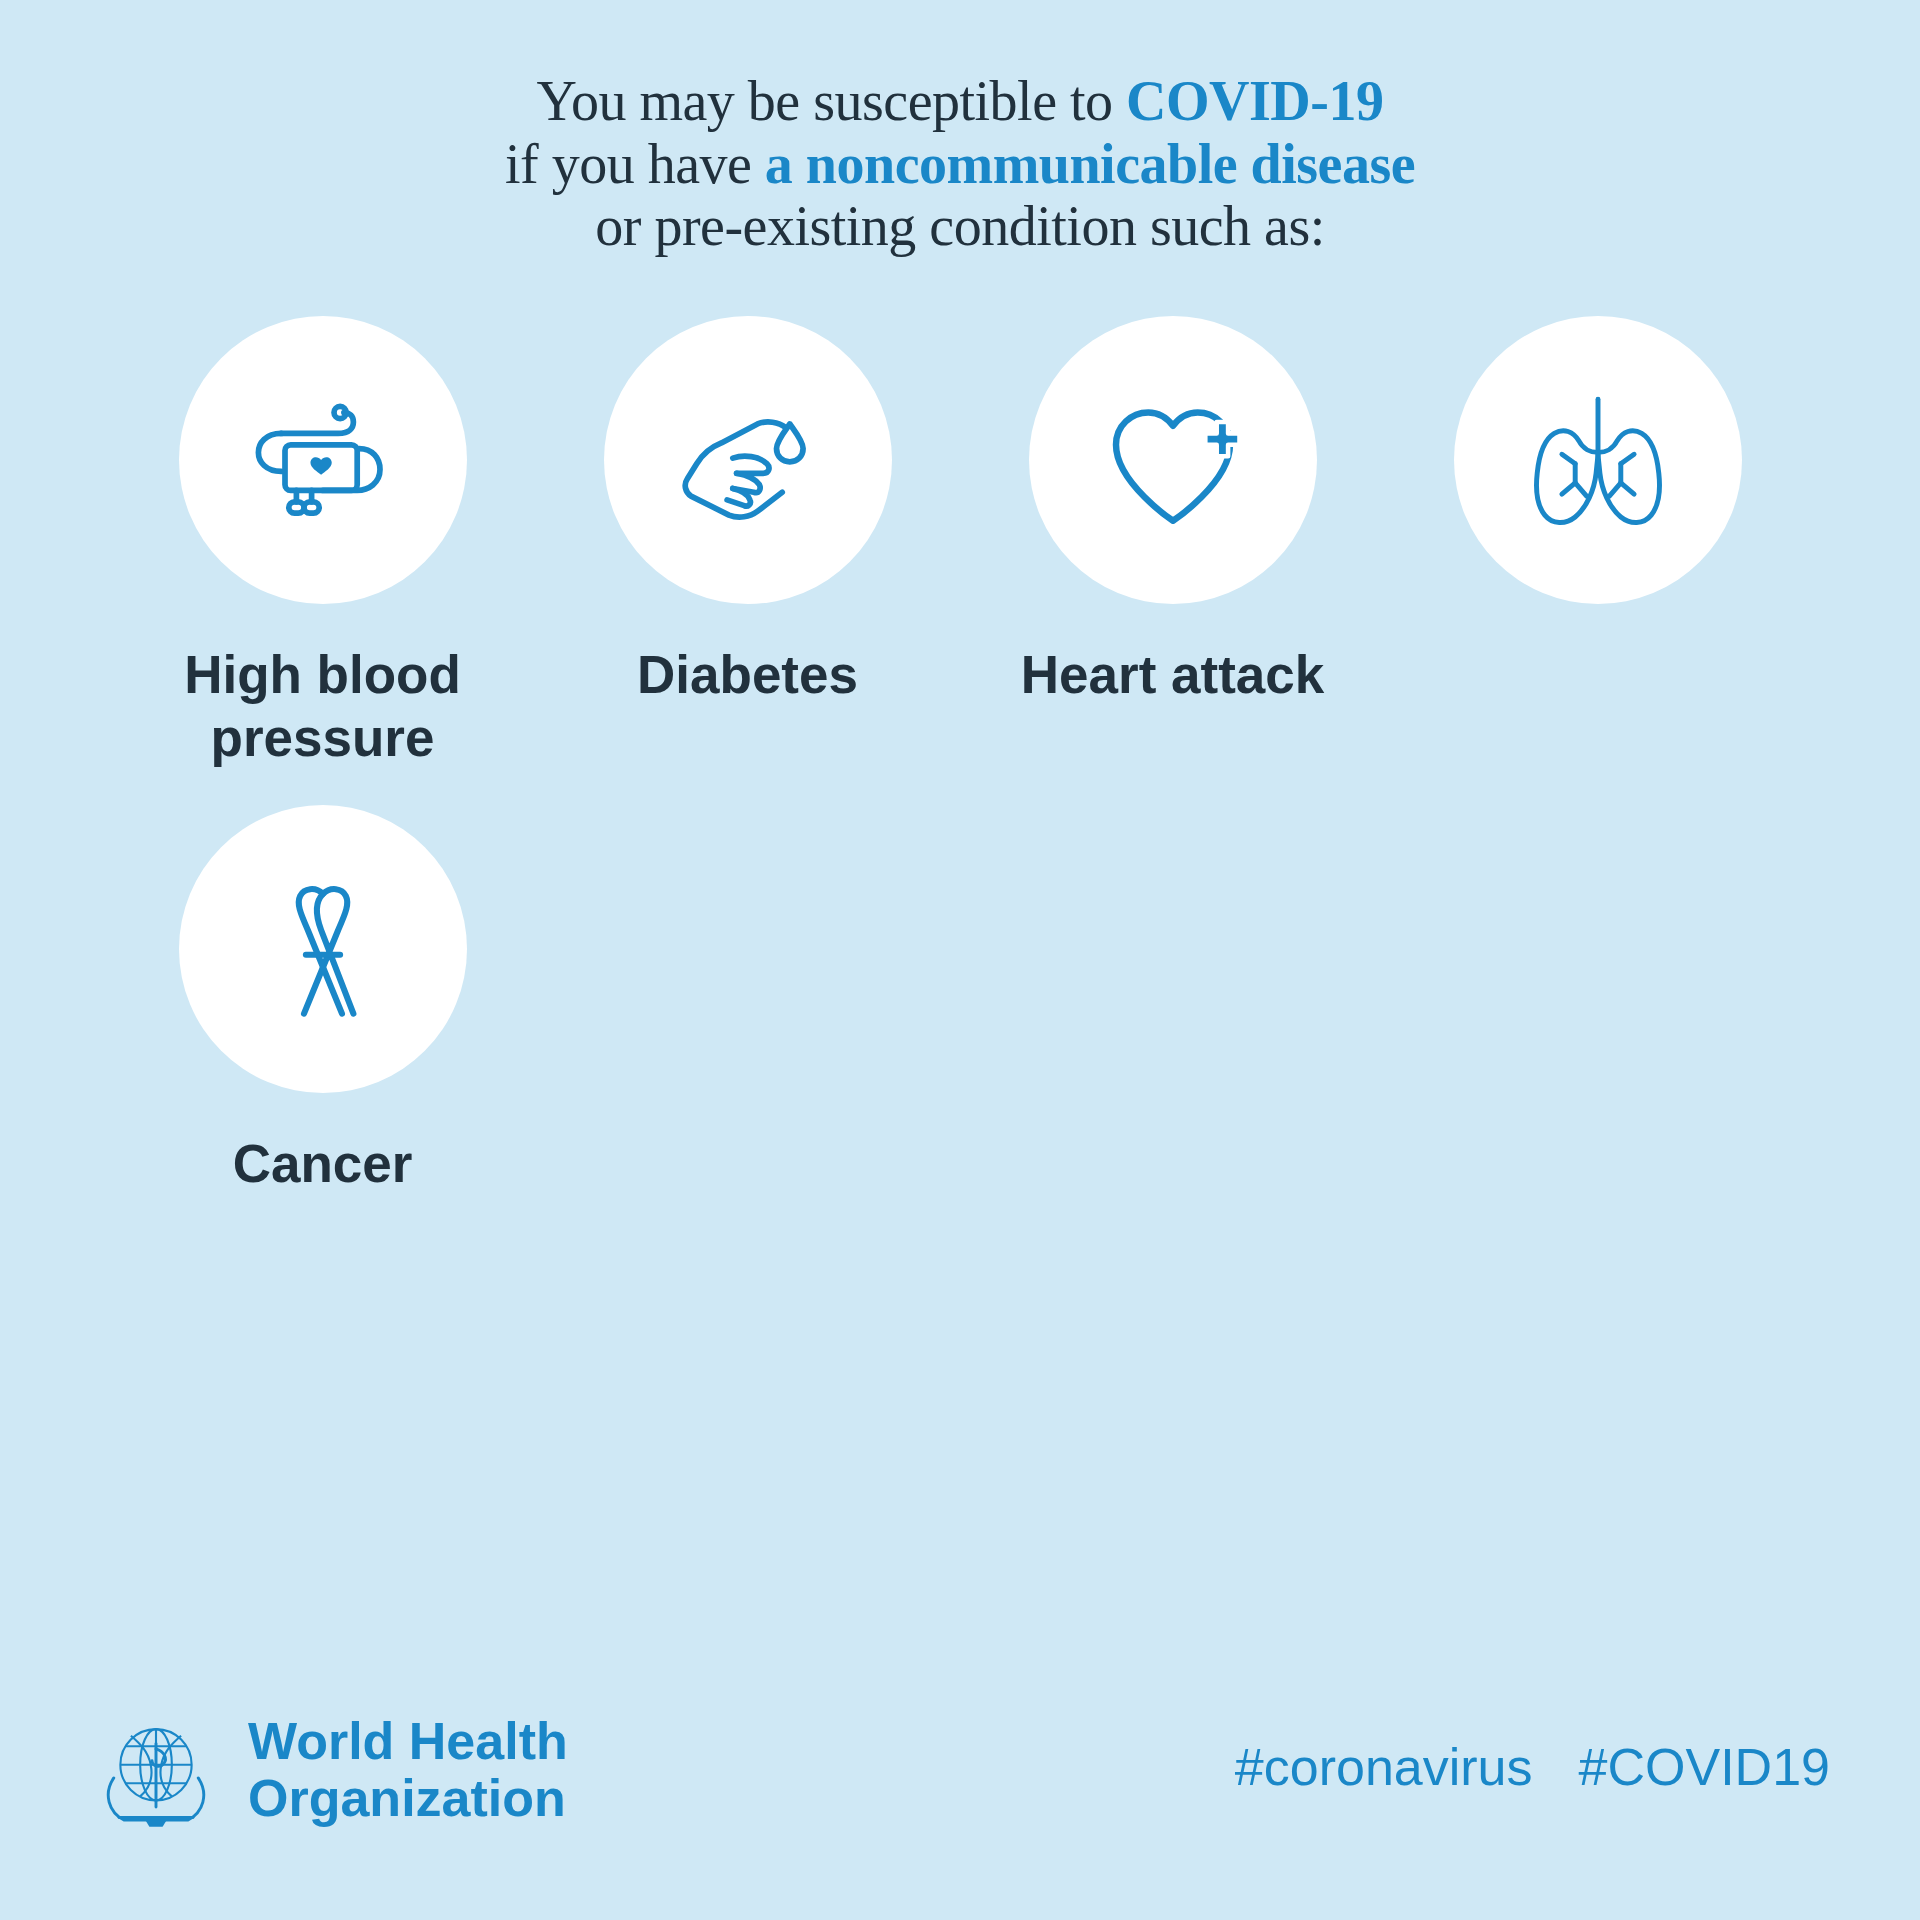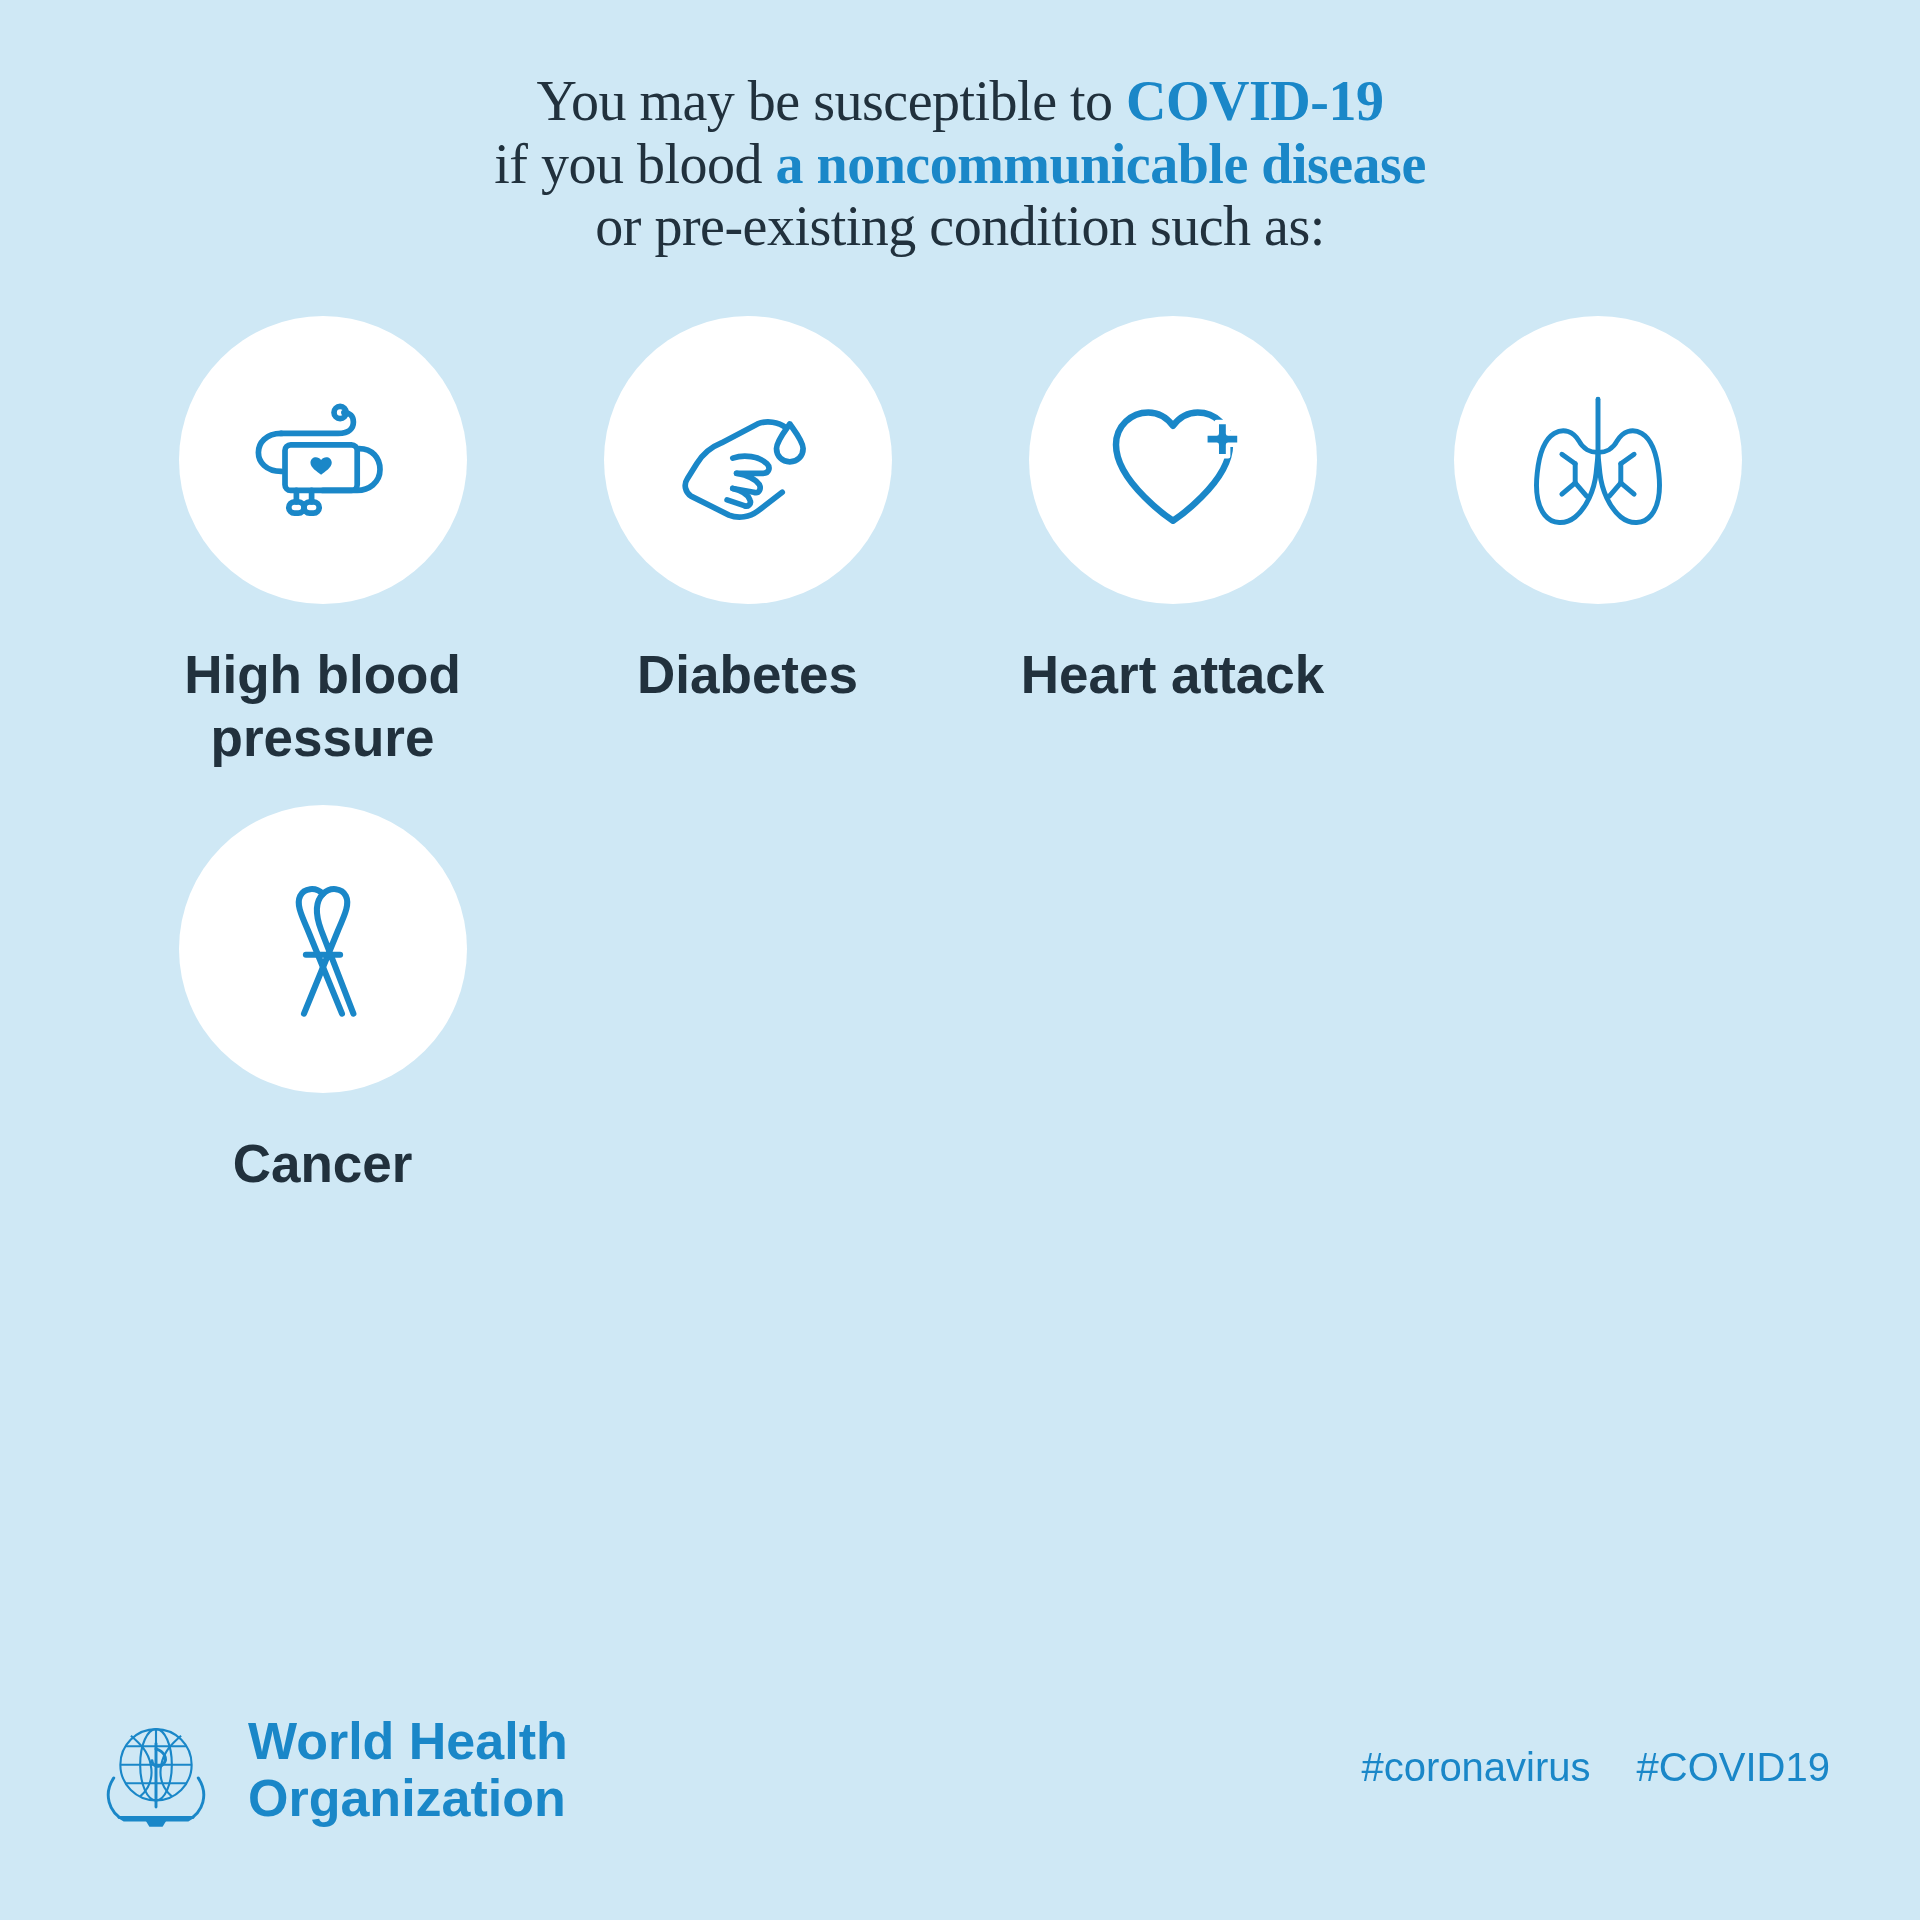--- a/index.html
+++ b/index.html
@@ -107,35 +107,35 @@
   .who-text {
     font-family: "Liberation Sans", sans-serif;
     font-weight: bold;
     font-size: 52px;
     line-height: 1.1;
     color: #1a87c8;
     white-space: pre-line;
   }
   .hashtags {
     font-family: "Liberation Sans", sans-serif;
-    font-size: 40px;
+    font-size: 52px;
     color: #1a87c8;
     display: flex;
     gap: 46px;
     padding-bottom: 6px;
   }
 </style>
 </head>
 <body>
 
 <div class="poster">
 
   <div class="headline">
     <span class="line"><span>You may be susceptible to </span><span class="accent">COVID-19</span></span>
-    <span class="line"><span>if you blood </span><span class="accent">a noncommunicable disease</span></span>
+    <span class="line"><span>if you have </span><span class="accent">a noncommunicable disease</span></span>
     <span class="line">or pre-existing condition such as:</span>
   </div>
 
   <div class="grid">
 
     <div class="cell">
       <div class="icon-circle">
         <svg viewBox="0 0 100 100">
           <g fill="none" stroke="#1a87c8" stroke-width="3" stroke-linecap="round" stroke-linejoin="round">
             <path d="M28 36 C20 36 16 41 16 46 C16 51 20 56 28 56"></path>

